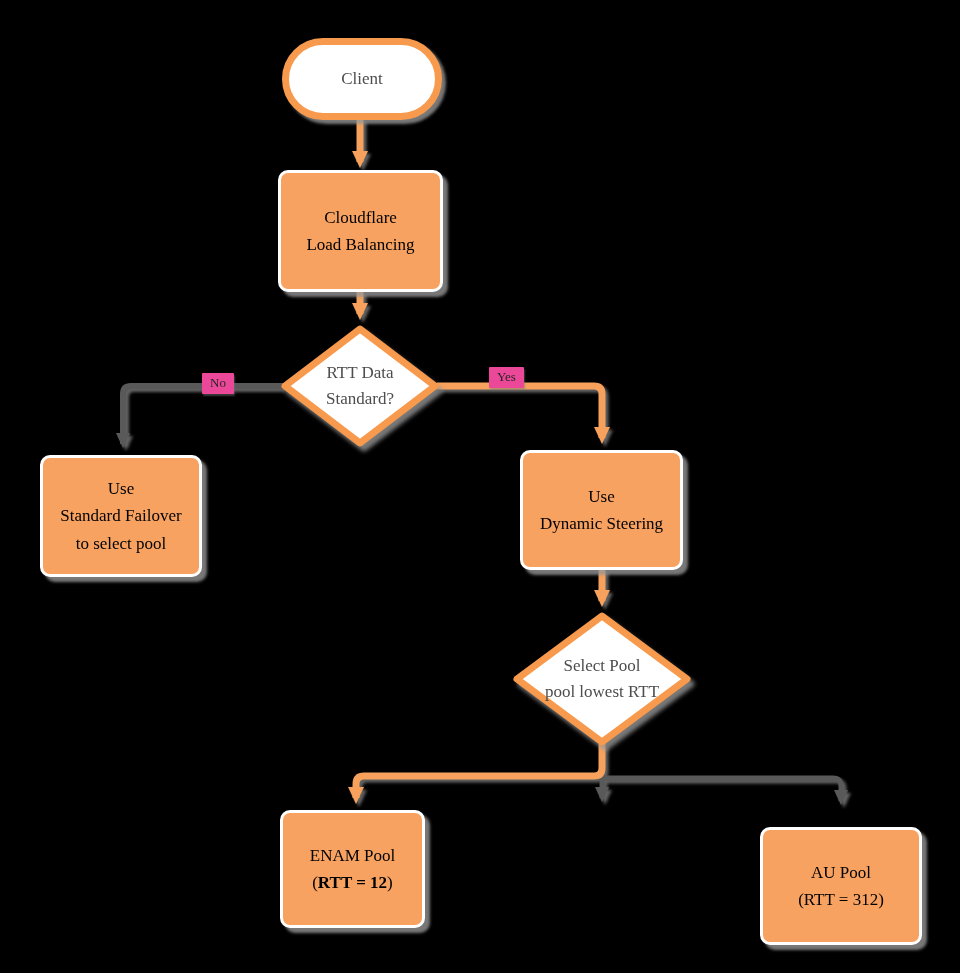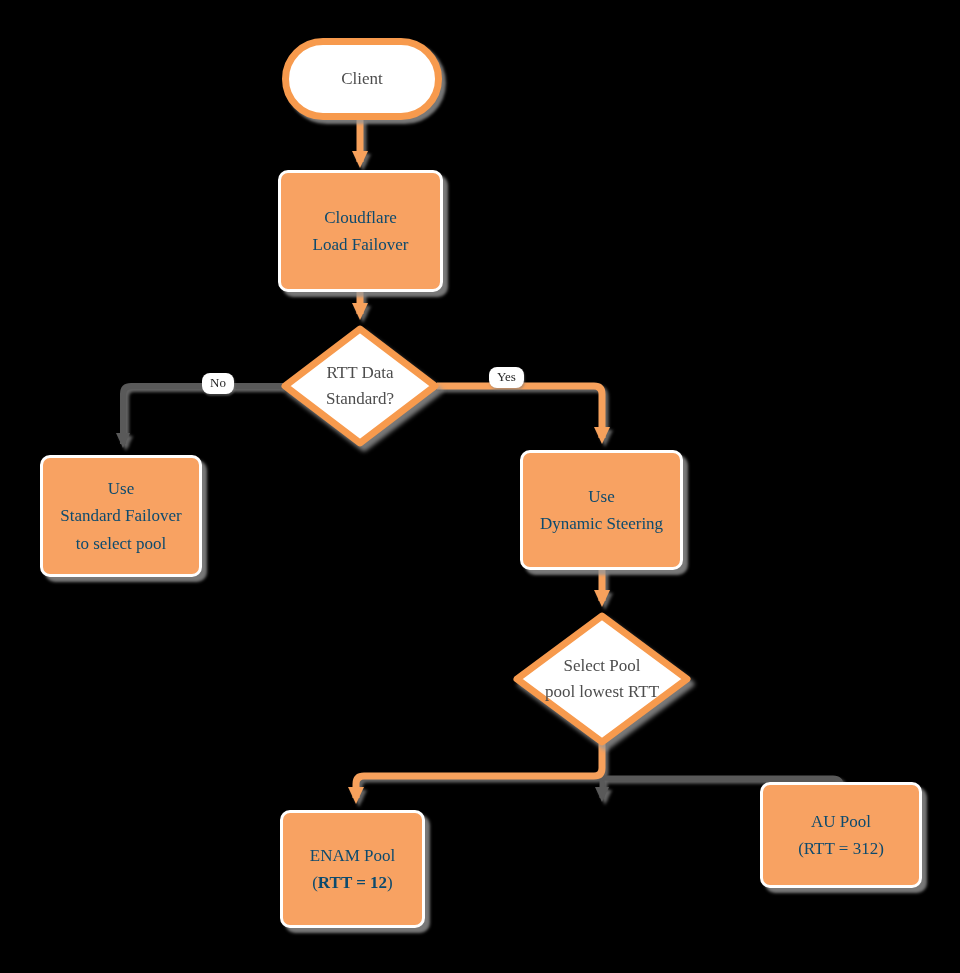--- a/index.html
+++ b/index.html
@@ -21,21 +21,21 @@
     display: flex;
     align-items: center;
     justify-content: center;
     text-align: center;
     box-sizing: border-box;
   }
   .proc {
     background: #F8A262;
     border: 3px solid #ffffff;
     border-radius: 10px;
-    color: #0c4a6e;
+    color: #000000;
     font-size: 17px;
     line-height: 1.6;
     box-shadow: 5px 5px 3px rgba(150,150,150,0.8);
   }
   .terminator {
     background: #ffffff;
     border: 7px solid #F79A4D;
     border-radius: 42px;
     color: #4D4D4D;
     font-size: 17px;
@@ -52,26 +52,26 @@
     display: flex;
     flex-direction: column;
     justify-content: center;
     text-align: center;
     color: #4D4D4D;
     font-size: 17px;
     line-height: 1.55;
   }
   .edge-label {
     position: absolute;
-    background: #ffffff;
+    background: #ec4899;
     color: #262626;
     font-size: 13px;
     line-height: 1.3;
     padding: 2px 8px;
-    border-radius: 8px;
+    border-radius: 1px;
     box-shadow: 1px 2px 2px rgba(120,120,120,0.5);
   }
   .bold { font-weight: bold; }
 </style>
 </head>
 <body>
 
 <div class="canvas">
 
   <svg class="edges-svg" width="960" height="973" viewBox="0 0 960 973">
@@ -95,21 +95,21 @@
     <path d="M602,744 L602,768 Q602,776 594,776 L364,776 Q356,776 356,784 L356,798" fill="none" stroke="#F7A15C" stroke-width="7" marker-end="url(#ah-orange)"></path>
   </svg>
 
   <div class="node terminator" style="left:282px; top:38px; width:160px; height:82px;">
     <span>Client</span>
   </div>
 
   <div class="node proc" style="left:278px; top:170px; width:165px; height:122px;">
     <div>
       <div>Cloudflare</div>
-      <div>Load Failover</div>
+      <div>Load Balancing</div>
     </div>
   </div>
 
   <div class="diamond-wrap" style="left:280px; top:324px; width:160px; height:124px;">
     <svg width="160" height="124" viewBox="0 0 160 124">
       <polygon points="80,5 155,62 80,119 5,62" fill="#ffffff" stroke="#F79A4D" stroke-width="7" stroke-linejoin="round"></polygon>
     </svg>
     <div class="diamond-text">
       <div>RTT Data</div>
       <div>Standard?</div>
@@ -145,20 +145,20 @@
   </div>
 
   <div class="node proc" style="left:280px; top:810px; width:145px; height:118px;">
     <div>
       <div>ENAM Pool</div>
       <div><span>(</span><span class="bold">RTT = 12</span><span>)</span></div>
     </div>
   </div>
 
 
-  <div class="node proc" style="left:760px; top:782px; width:162px; height:106px;">
+  <div class="node proc" style="left:760px; top:827px; width:162px; height:118px;">
     <div>
       <div>AU Pool</div>
       <div>(RTT = 312)</div>
     </div>
   </div>
 
 </div>
 
 </body></html>

